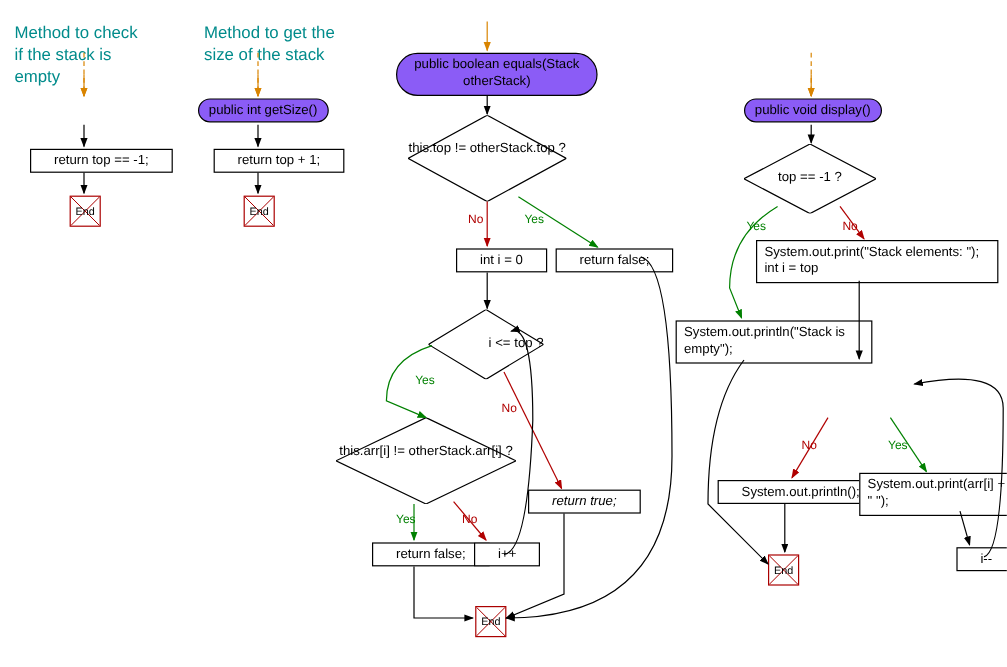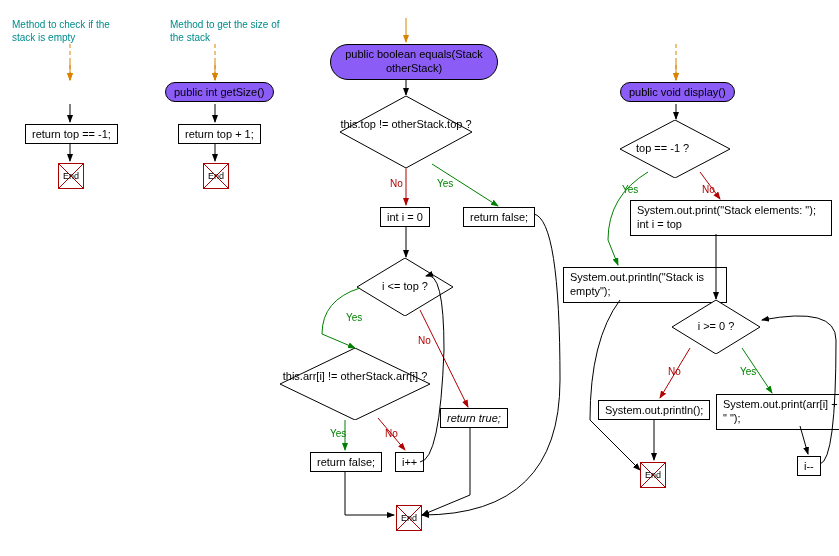--- a/index.html
+++ b/index.html
@@ -9,38 +9,38 @@
     background: #fff;
   }
   .canvas {
     position: relative;
     width: 839px;
     height: 556px;
   }
   .comment {
     position: absolute;
     color: #008b8b;
-    font-size: 10px;
+    font-size: 14px;
     line-height: 1.3;
     text-align: left;
   }
   .rounded {
     position: absolute;
     border: 1px solid #000;
     border-radius: 14px;
     padding: 3px 8px;
     background: #8b5cf6;
     text-align: center;
     white-space: nowrap;
   }
   .rect {
     position: absolute;
     border: 1px solid #000;
     background: #fff;
-    padding: 3px 6px;
+    padding: 3px 19px;
     white-space: nowrap;
   }
   .rectwrap {
     position: absolute;
     border: 1px solid #000;
     background: #fff;
     padding: 3px 6px;
     text-align: left;
     line-height: 1.25;
   }
@@ -102,21 +102,21 @@
   </div>
 
   <div class="rect" style="left:380px; top:207px;">int i = 0</div>
 
   <div class="rect" style="left:463px; top:207px;">return false;</div>
 
   <div style="position:absolute; left:357px; top:258px; width:96px; height:58px;">
     <svg width="96" height="58" style="position:absolute;top:0;left:0">
       <polygon points="48,0 96,29 48,58 0,29" fill="#fff" stroke="#000"></polygon>
     </svg>
-    <div style="position:absolute; top:22px; left:0; width:96px; text-align:center">i &lt;= top ?</div>
+    <div style="position:absolute; top:22px; left:0; width:96px; text-align:right">i &lt;= top ?</div>
   </div>
 
   <div style="position:absolute; left:280px; top:348px; width:150px; height:72px;">
     <svg width="150" height="72" style="position:absolute;top:0;left:0">
       <polygon points="75,0 150,36 75,72 0,36" fill="#fff" stroke="#000"></polygon>
     </svg>
     <div style="position:absolute; top:22px; left:0; width:150px; text-align:center">this.arr[i] != otherStack.arr[i] ?</div>
   </div>
 
   <div class="rect" style="left:310px; top:452px;">return false;</div>
@@ -127,34 +127,28 @@
 
   <div class="end" style="left:396px; top:505px;">End</div>
 
 
   <div class="rounded" style="left:620px; top:82px;">public void display()</div>
 
   <div style="position:absolute; left:620px; top:120px; width:110px; height:58px;">
     <svg width="110" height="58" style="position:absolute;top:0;left:0">
       <polygon points="55,0 110,29 55,58 0,29" fill="#fff" stroke="#000"></polygon>
     </svg>
-    <div style="position:absolute; top:22px; left:16px; width:110px; text-align:left">top == -1 ?</div>
+    <div style="position:absolute; top:22px; left:0; width:110px; text-align:center">top == -1 ?</div>
   </div>
 
   <div class="rectwrap" style="left:563px; top:267px; width:150px">System.out.println("Stack is empty");</div>
 
   <div class="rectwrap" style="left:630px; top:200px; width:188px; white-space:pre-line">System.out.print("Stack elements: ");
 int i = top</div>
 
-  <div style="position:absolute; left:672px; top:300px; width:88px; height:54px;">
-    <svg width="88" height="54" style="position:absolute;top:0;left:0">
-      <polygon points="44,0 88,27 44,54 0,27" fill="#fff" stroke="#000"></polygon>
-    </svg>
-    <div style="position:absolute; top:20px; left:0; width:88px; text-align:center">i &gt;= 0 ?</div>
-  </div>
 
   <div class="rect" style="left:598px; top:400px;">System.out.println();</div>
 
   <div class="rectwrap" style="left:716px; top:394px; width:116px">System.out.print(arr[i] + " ");</div>
 
   <div class="rect" style="left:797px; top:456px;">i--</div>
 
   <div class="end" style="left:640px; top:462px;">End</div>
 
   <div class="edgelabel no" style="left:390px; top:178px">No</div>

